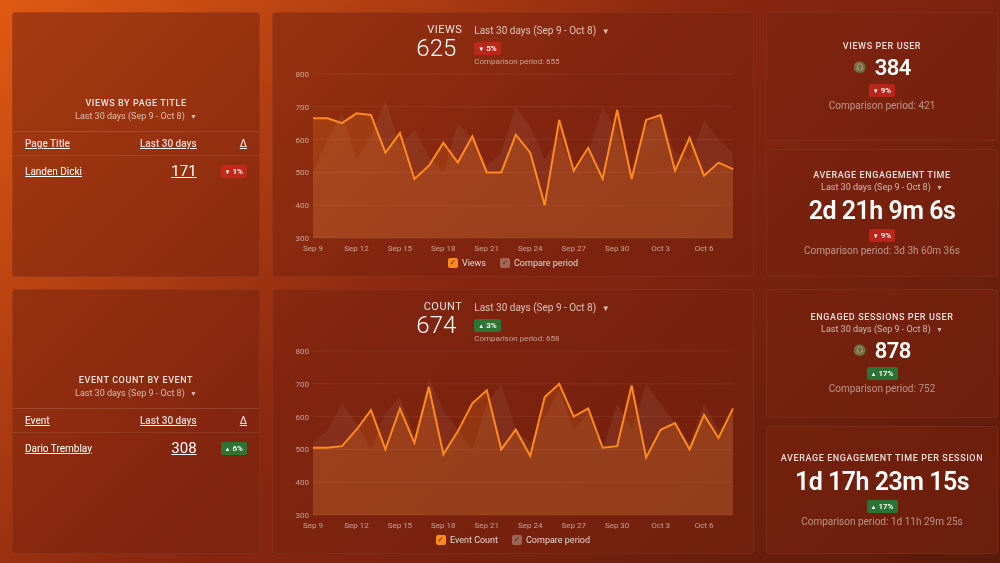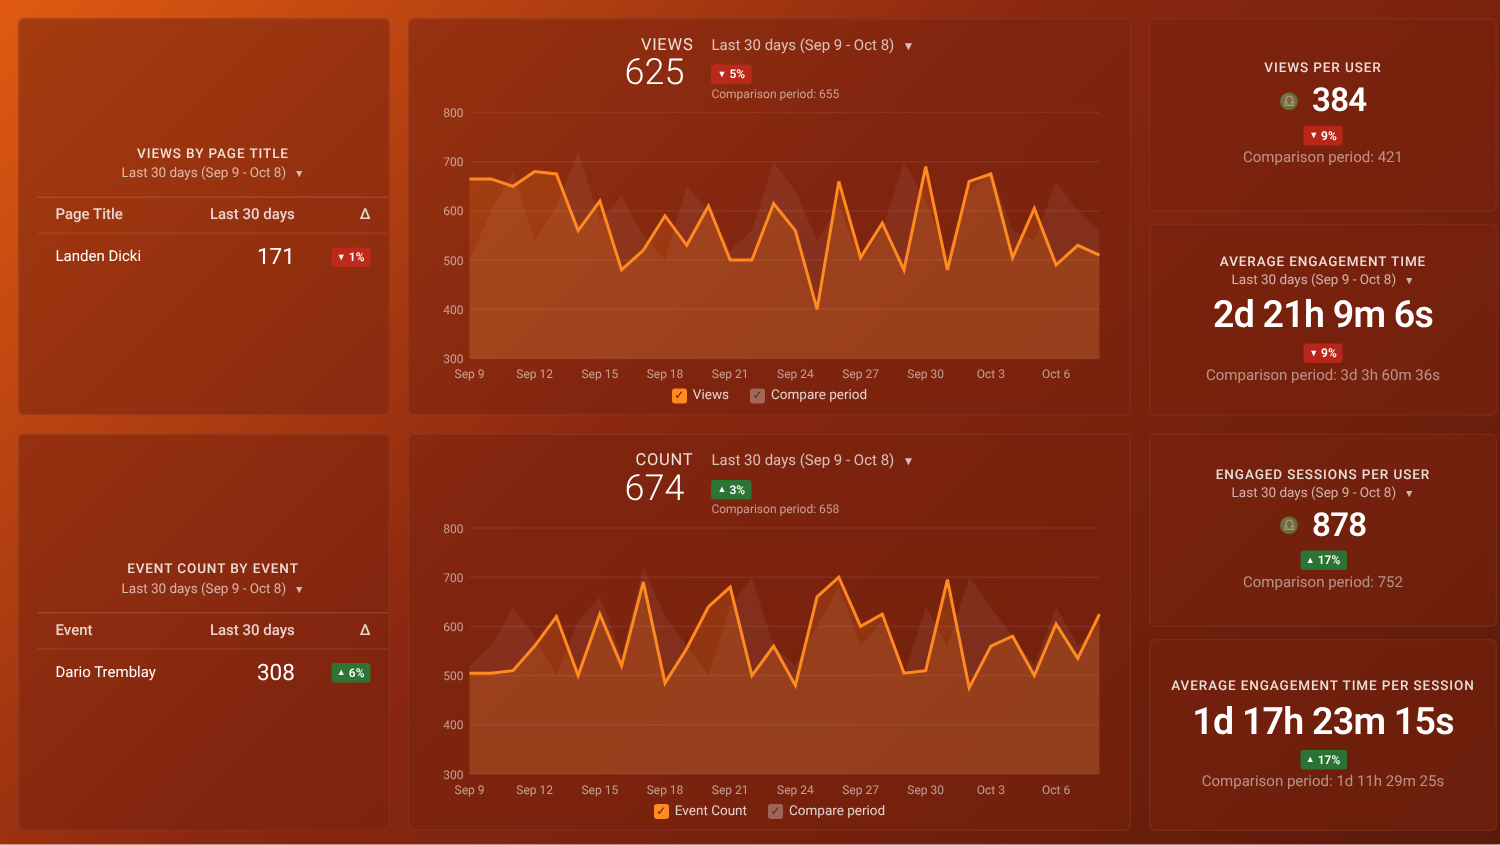--- a/index.html
+++ b/index.html
@@ -28,23 +28,23 @@
   }
   .right-col { display: flex; flex-direction: column; gap: 8px; }
   .right-col .card { flex: 1; }
 
   
   .small-title { font-size: 9px; letter-spacing: 0.6px; color: rgba(255,255,255,0.85); text-align: center; font-weight: 500; }
   .date-sub { font-size: 9px; color: rgba(255,255,255,0.65); text-align: center; margin-top: 3px; }
   .date-sub .caret { font-size: 7px; margin-left: 3px; }
 
   
-  .left-card { padding-top: 85px; padding-left: 12px; }
+  .left-card { padding-top: 85px; }
   .left-card .hdr { padding: 0 12px; }
-  .left-card table { width: 100%; margin-top: 10px; border-collapse: collapse; }
+  .left-card table { width: 100%; margin-top: 10px; border-collapse: collapse; text-decoration: underline; }
   .left-card th, .left-card td { font-size: 10px; padding: 6px 12px; text-align: left; border-top: 1px solid rgba(255,255,255,0.08); }
   .left-card th { color: rgba(255,255,255,0.8); font-weight: 500; border-top: 1px solid rgba(255,255,255,0.12); }
   .left-card th:nth-child(2), .left-card td:nth-child(2) { text-align: right; }
   .left-card th:nth-child(3), .left-card td:nth-child(3) { text-align: right; width: 40px; }
   .left-card td:nth-child(2) { font-size: 15px; font-weight: 400; }
   .badge {
     display: inline-flex; align-items: center; gap: 2px;
     font-size: 8px; padding: 2px 4px; border-radius: 2px;
     font-weight: 600;
   }

